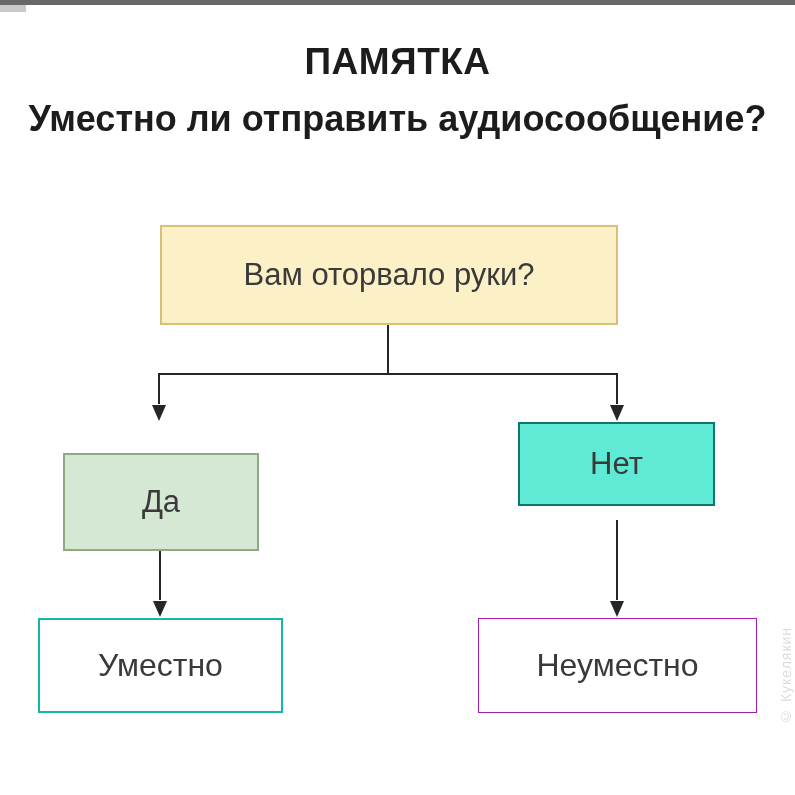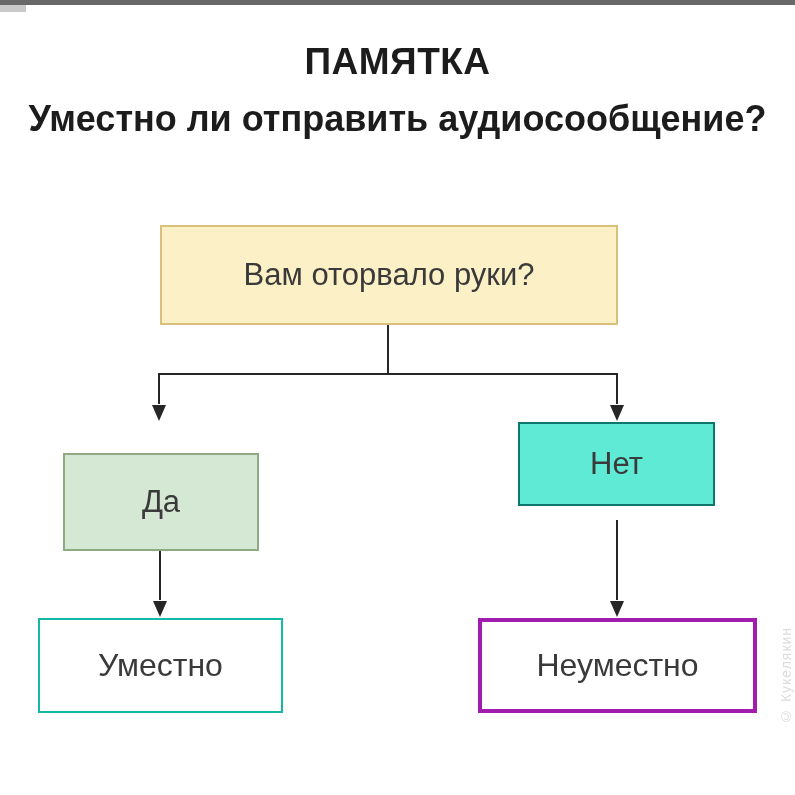--- a/index.html
+++ b/index.html
@@ -89,21 +89,21 @@
     left: 38px; top: 618px;
     width: 245px; height: 95px;
     background: #ffffff;
     border: 2px solid #14b8a6;
     font-size: 32px;
   }
   .node-result-no {
     left: 478px; top: 618px;
     width: 279px; height: 95px;
     background: #ffffff;
-    border: 4px solid #a21caf;
+    border: 1px solid #a21caf;
     font-size: 32px;
   }
   
   .watermark {
     position: absolute;
     right: 1px;
     top: 592px;
     height: 132px;
     writing-mode: vertical-rl;
     transform: rotate(180deg);

